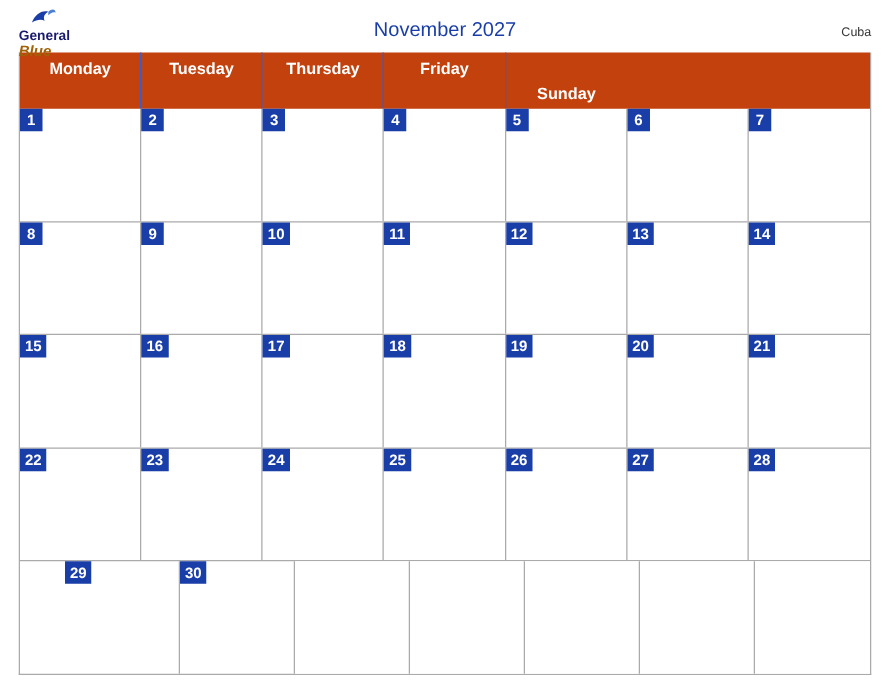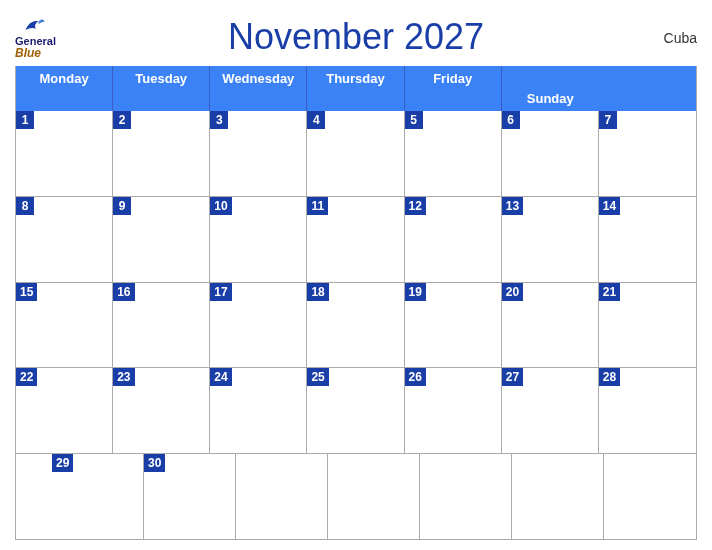--- a/index.html
+++ b/index.html
@@ -57,47 +57,47 @@
       align-items: center;
       gap: 3px;
     }
 
     .logo-text-col {
       display: flex;
       flex-direction: column;
     }
 
     .title {
-      font-size: 36px;
+      font-size: 16px;
       color: #1a3ea8;
       font-weight: normal;
       text-align: center;
     }
 
     .country-label {
       position: absolute;
       right: 0;
       top: 50%;
       transform: translateY(-50%);
-      font-size: 14px;
+      font-size: 10px;
       color: #333;
     }
 
     .calendar {
       flex: 1;
       display: flex;
       flex-direction: column;
       border: 1px solid #aaa;
       border-top: none;
     }
 
     .day-headers {
       display: grid;
       grid-template-columns: repeat(7, 1fr);
-      background-color: #3b82f6;
+      background-color: #c2410c;
     }
 
     .day-header {
       color: #fff;
       text-align: center;
       font-size: 13px;
       font-weight: bold;
       padding: 5px 2px;
       border-right: 1px solid #3a5dc8;
     }
@@ -173,21 +173,20 @@
     </div>
   </div>
   <h1 class="title">November 2027</h1>
   <span class="country-label">Cuba</span>
 </div>
 
 <div class="calendar">
   <div class="day-headers">
   <div class="day-header">Monday</div>
       <div class="day-header">Tuesday</div>
-      <div class="day-header">Wednesday</div>
       <div class="day-header">Thursday</div>
       <div class="day-header">Friday</div>
       <div class="day-header">Sunday</div>
     </div>
   <div class="calendar-body">
   <div class="week-row">
         <div class="day-cell">
           <span class="day-number">1</span>
         </div>
         <div class="day-cell">

